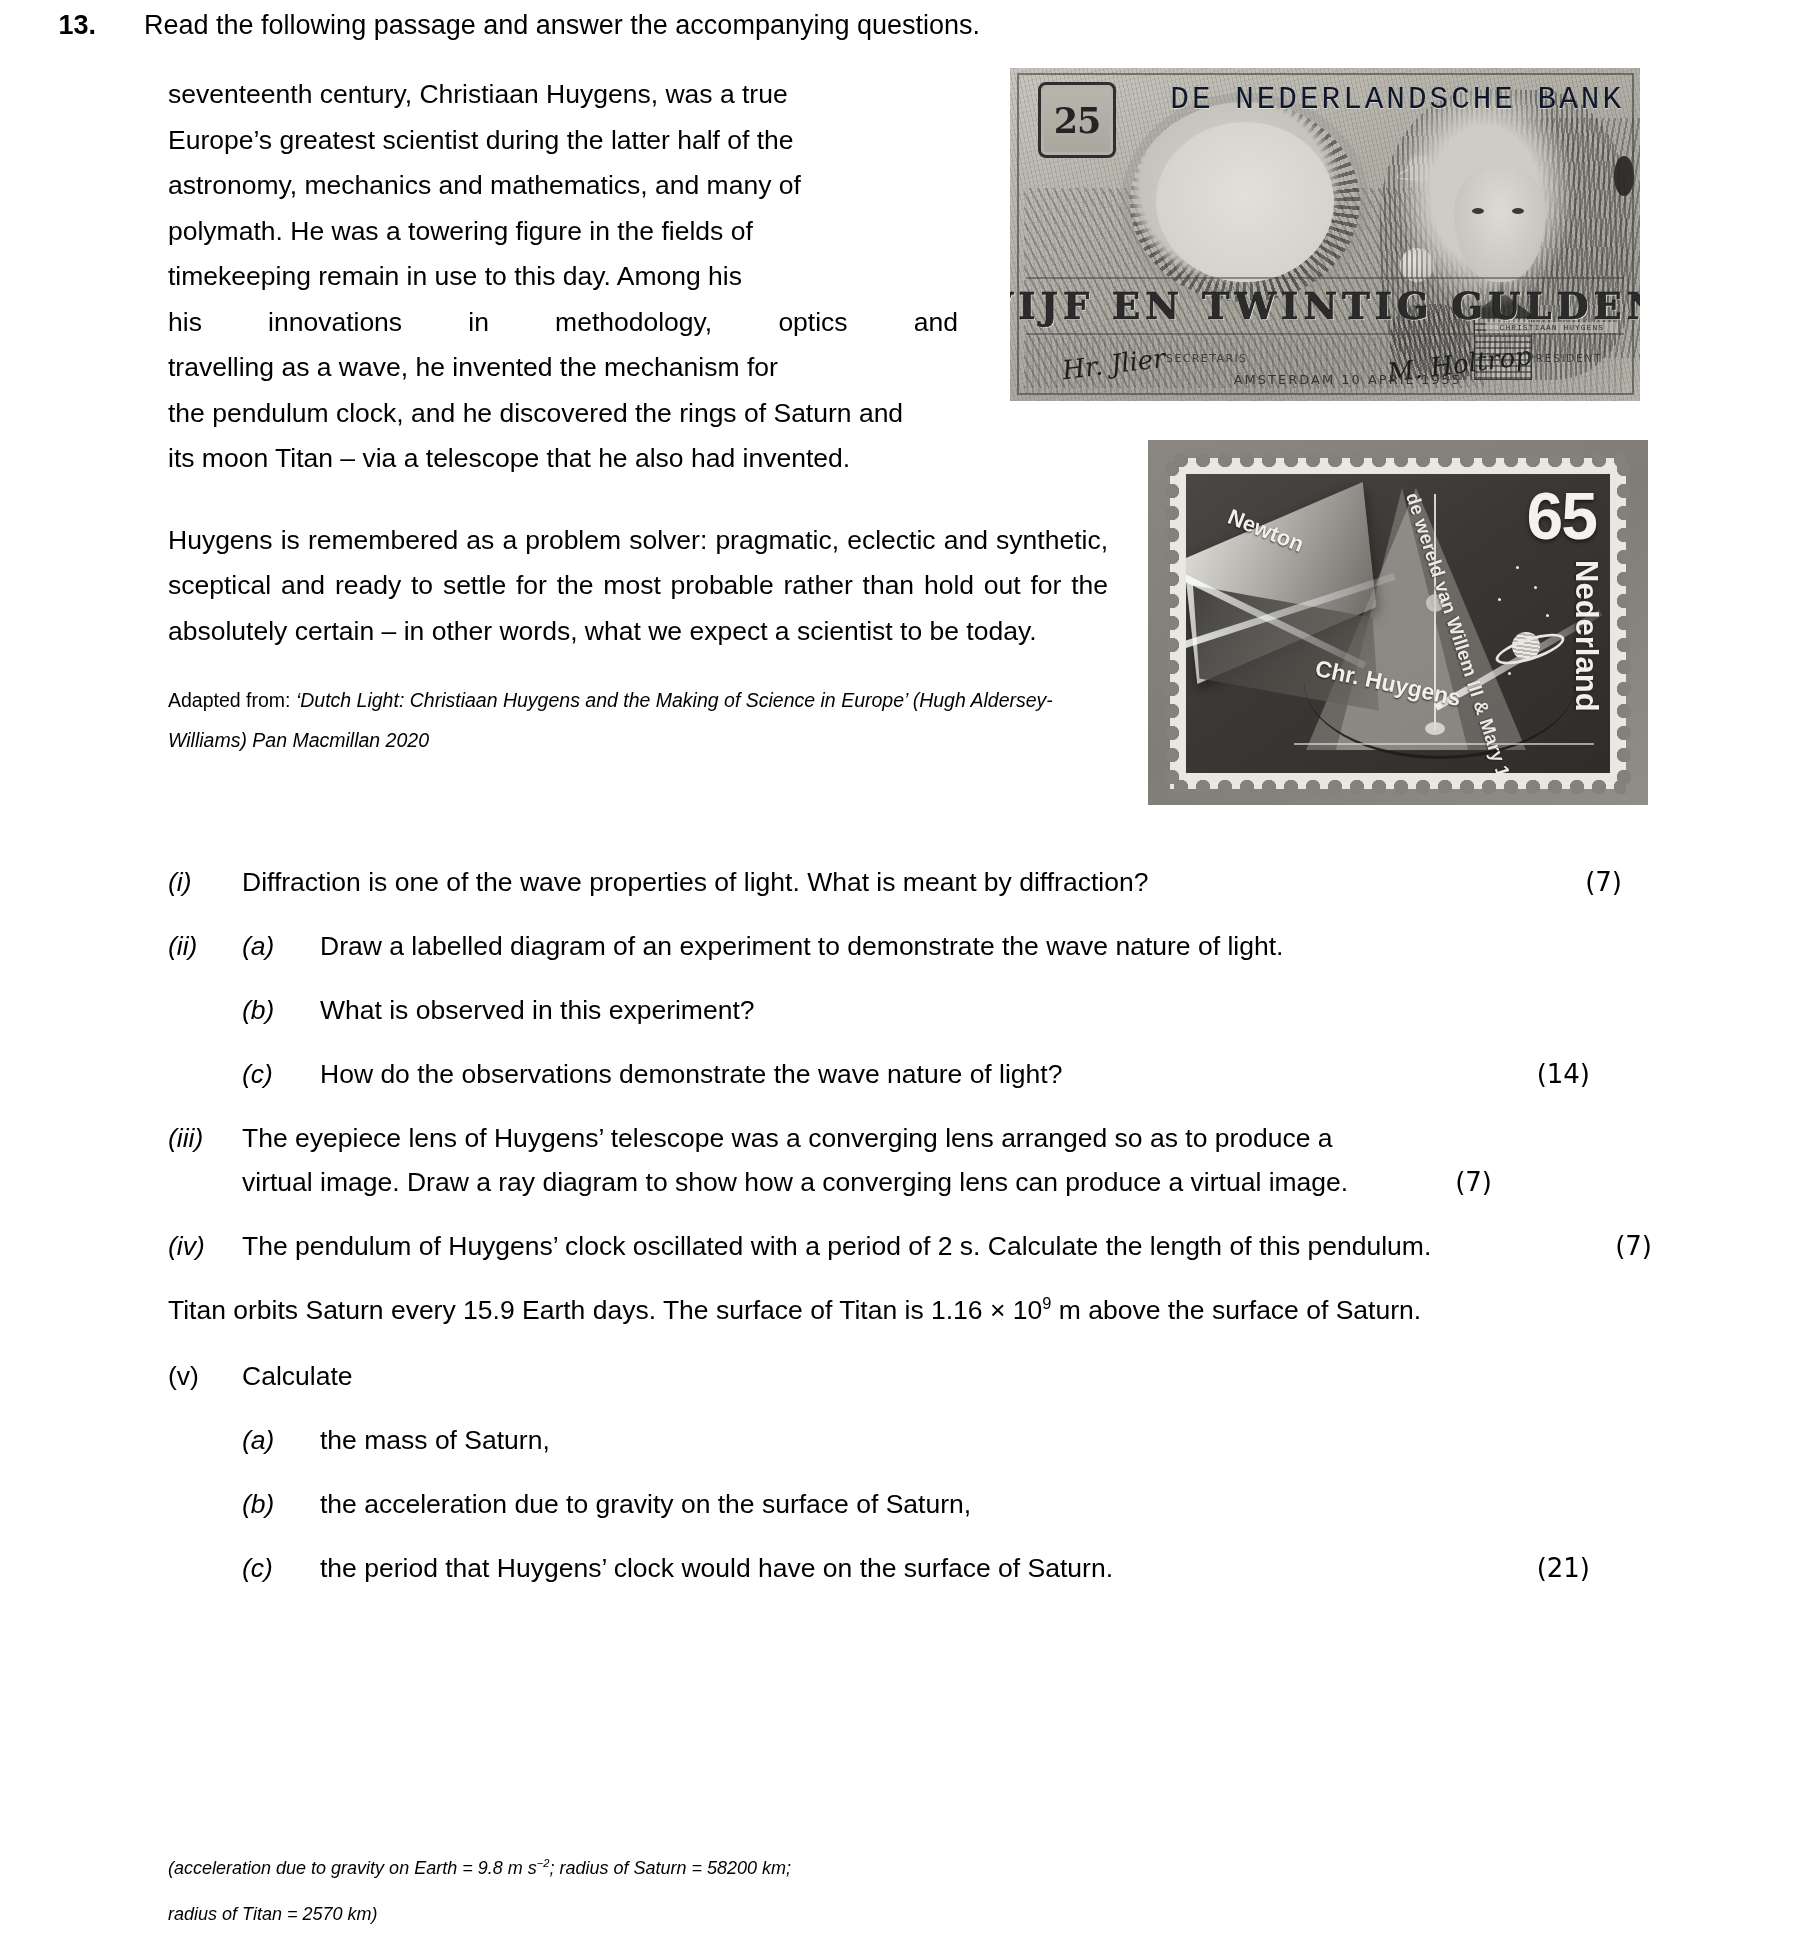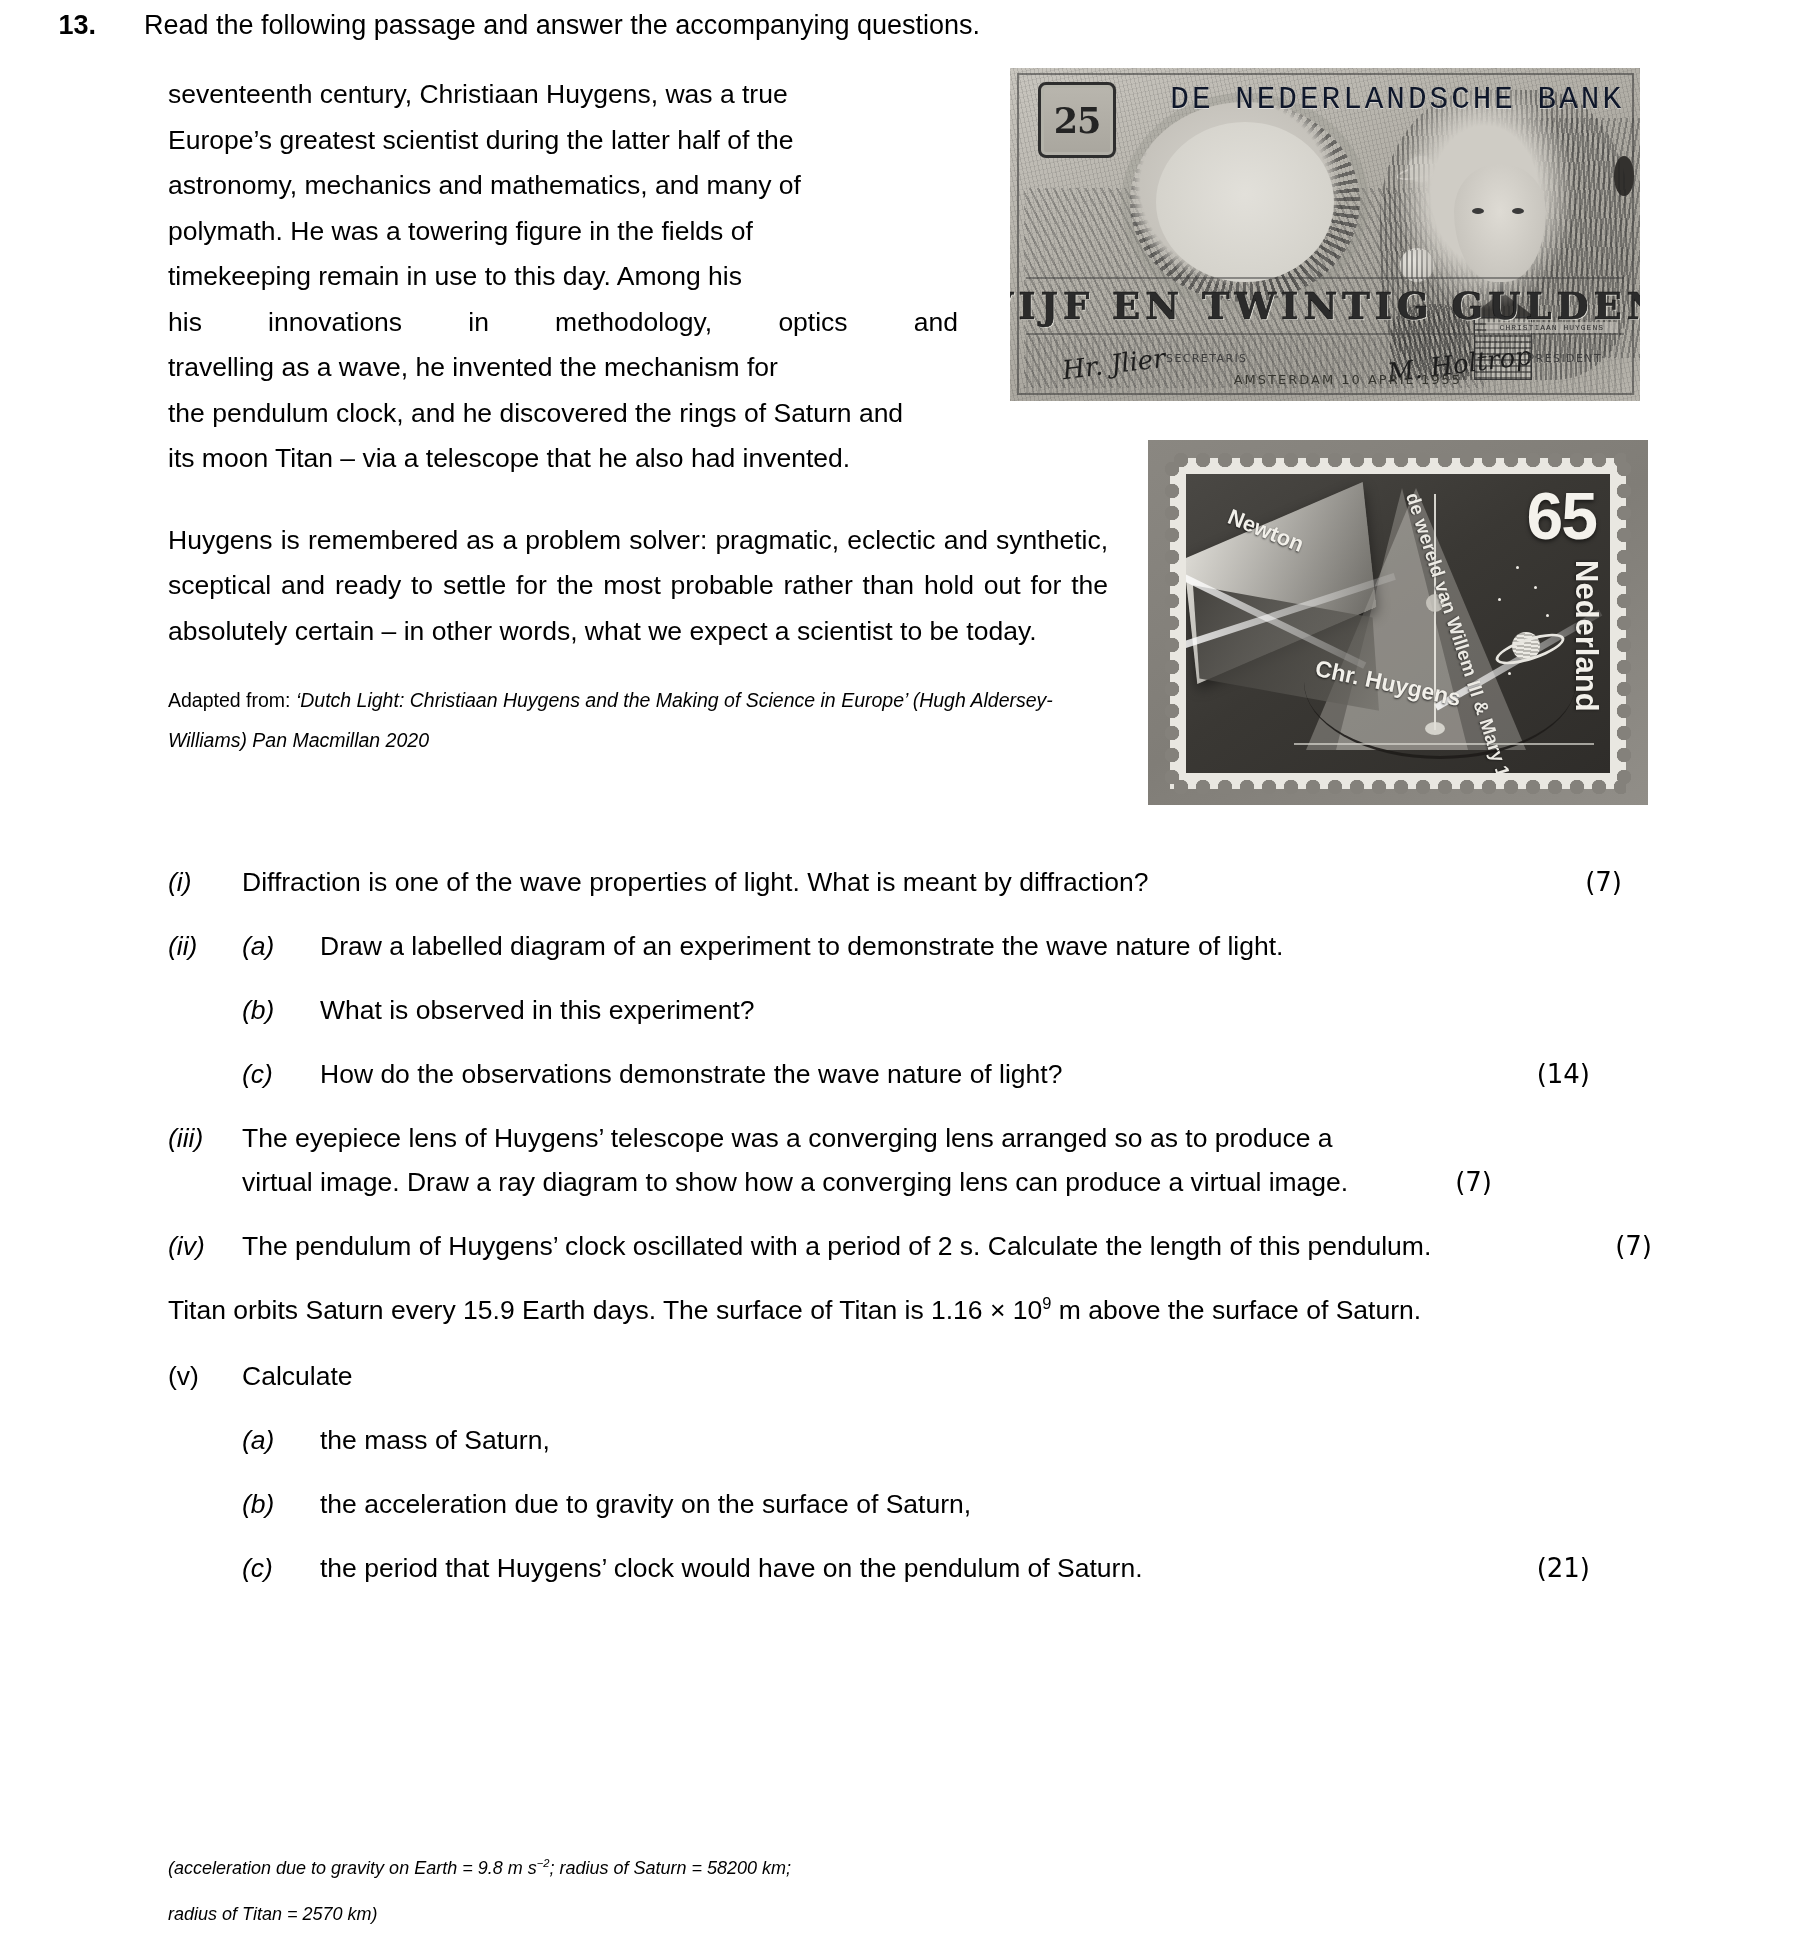--- a/index.html
+++ b/index.html
@@ -596,21 +596,21 @@
     </div>
 
     <div class="qrow indent-sub">
       <div class="lbl-alpha">(b)</div>
       <div class="qbody narrow">the acceleration due to gravity on the surface of Saturn,</div>
       <div class="marks empty"></div>
     </div>
 
     <div class="qrow indent-sub">
       <div class="lbl-alpha">(c)</div>
-      <div class="qbody narrow">the period that Huygens’ clock would have on the pendulum of Saturn.</div>
+      <div class="qbody narrow">the period that Huygens’ clock would have on the surface of Saturn.</div>
       <div class="marks">(21)</div>
     </div>
 
   </div>
 
   <div class="footnote">
     <div><span>(acceleration due to gravity on Earth = 9.8 m s</span><sup>−2</sup><span>; radius of Saturn = 58200 km;</span></div>
     <div>radius of Titan = 2570 km)</div>
   </div>
 

